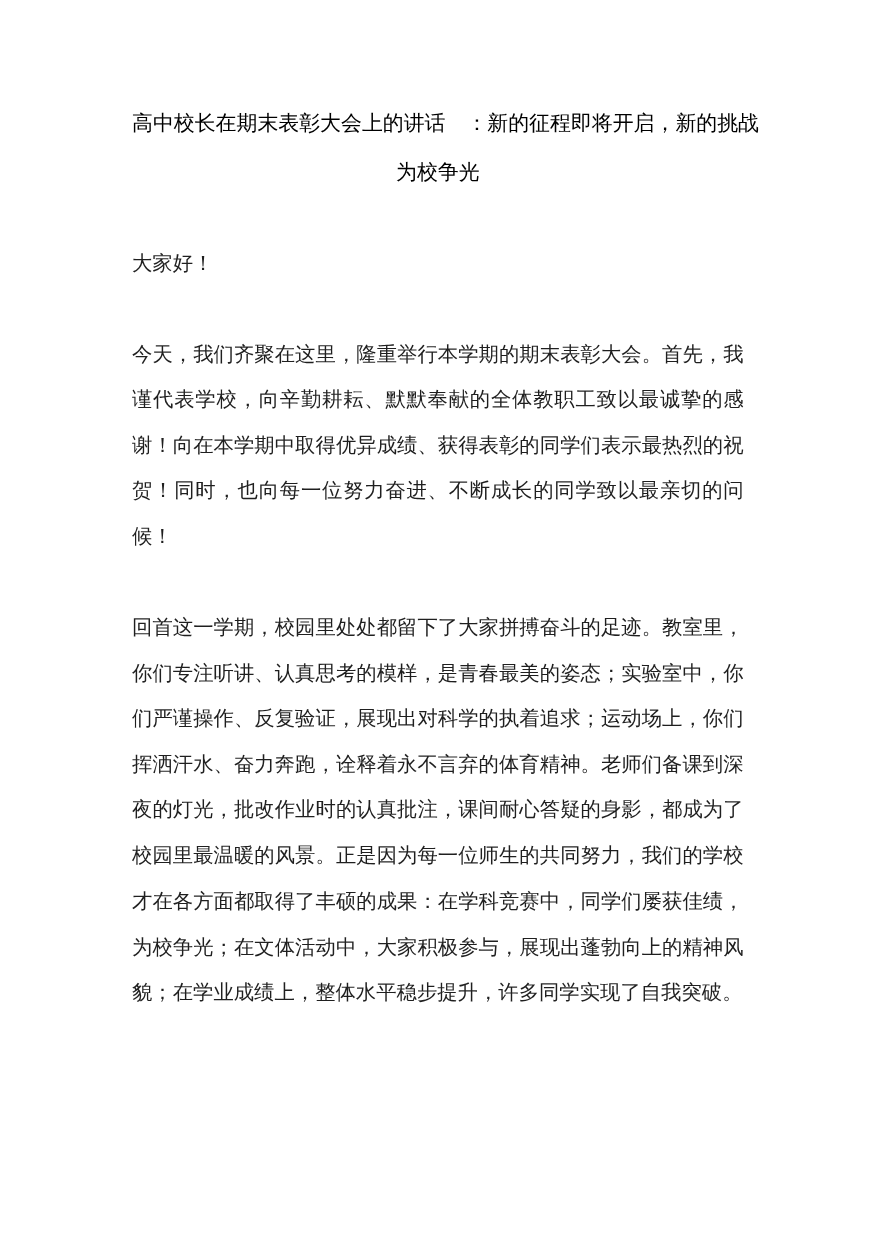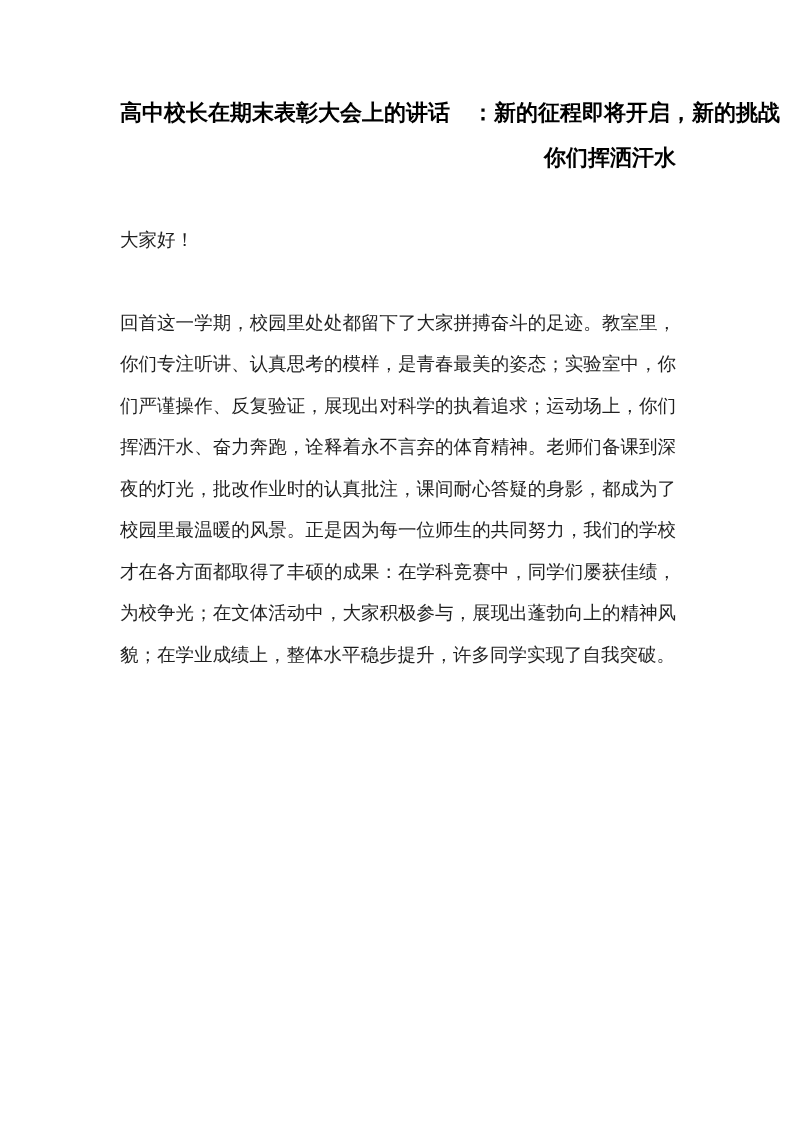--- a/index.html
+++ b/index.html
@@ -14,24 +14,24 @@
       margin: 0 auto;
       background: #ffffff;
       overflow: hidden;
       box-sizing: border-box;
       padding: 90px 117px 0 120px;
       font-family: "Liberation Serif", "DejaVu Serif", serif;
       color: #1f1f1f;
     }
     .doc-title {
       margin: 0 0 40px 0;
-      font-size: 22px;
-      font-weight: bold;
+      font-size: 19px;
+      font-weight: normal;
       color: #000000;
-      text-align: right;
+      text-align: center;
       line-height: 45px;
       font-family: "Liberation Serif", "DejaVu Serif", serif;
     }
     .doc-title .title-line {
       display: block;
       white-space: nowrap;
     }
     p.doc-paragraph {
       margin: 0 0 41px 0;
       font-size: 18.5px;
@@ -41,21 +41,22 @@
       word-break: break-all;
       color: #1f1f1f;
     }
   </style>
 </head>
 <body>
 
 <div class="page">
   <h1 class="doc-title">
     <span class="title-line">高中校长在期末表彰大会上的讲话　：新的征程即将开启，新的挑战</span>
-    <span class="title-line">你们挥洒汗水</span>
+    <span class="title-line">为校争光</span>
   </h1>
 
 
   <p class="doc-paragraph">大家好！</p>
 
+  <p class="doc-paragraph">今天，我们齐聚在这里，隆重举行本学期的期末表彰大会。首先，我谨代表学校，向辛勤耕耘、默默奉献的全体教职工致以最诚挚的感谢！向在本学期中取得优异成绩、获得表彰的同学们表示最热烈的祝贺！同时，也向每一位努力奋进、不断成长的同学致以最亲切的问候！</p>
 
   <p class="doc-paragraph">回首这一学期，校园里处处都留下了大家拼搏奋斗的足迹。教室里，你们专注听讲、认真思考的模样，是青春最美的姿态；实验室中，你们严谨操作、反复验证，展现出对科学的执着追求；运动场上，你们挥洒汗水、奋力奔跑，诠释着永不言弃的体育精神。老师们备课到深夜的灯光，批改作业时的认真批注，课间耐心答疑的身影，都成为了校园里最温暖的风景。正是因为每一位师生的共同努力，我们的学校才在各方面都取得了丰硕的成果：在学科竞赛中，同学们屡获佳绩，为校争光；在文体活动中，大家积极参与，展现出蓬勃向上的精神风貌；在学业成绩上，整体水平稳步提升，许多同学实现了自我突破。</p>
 </div>
 
 </body></html>

